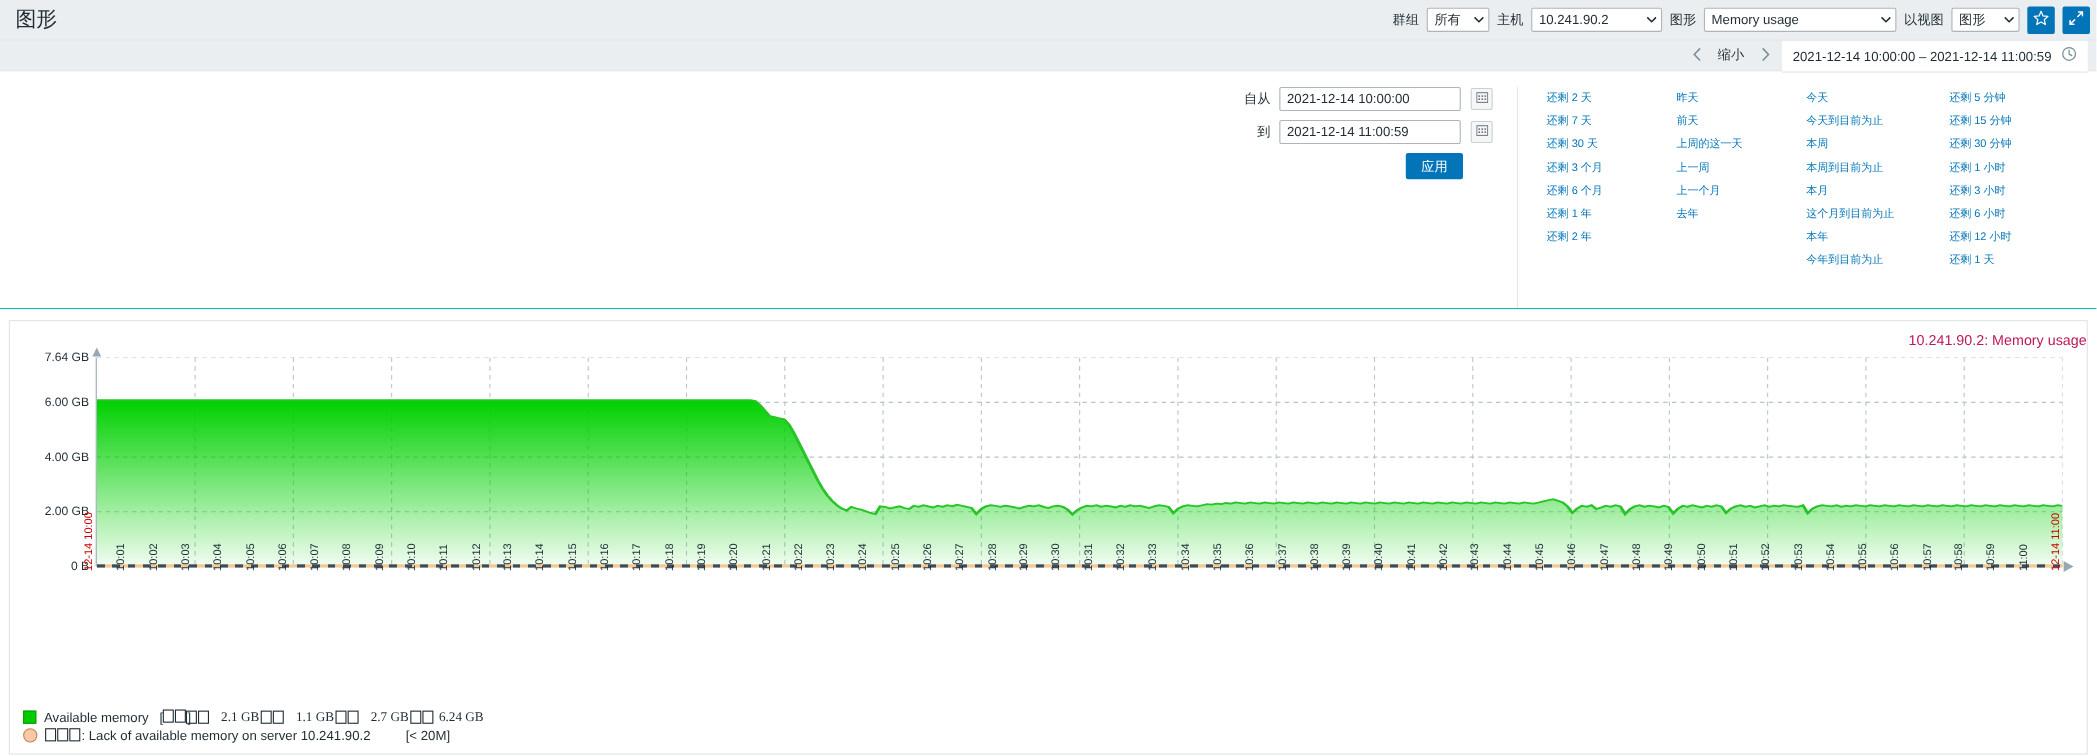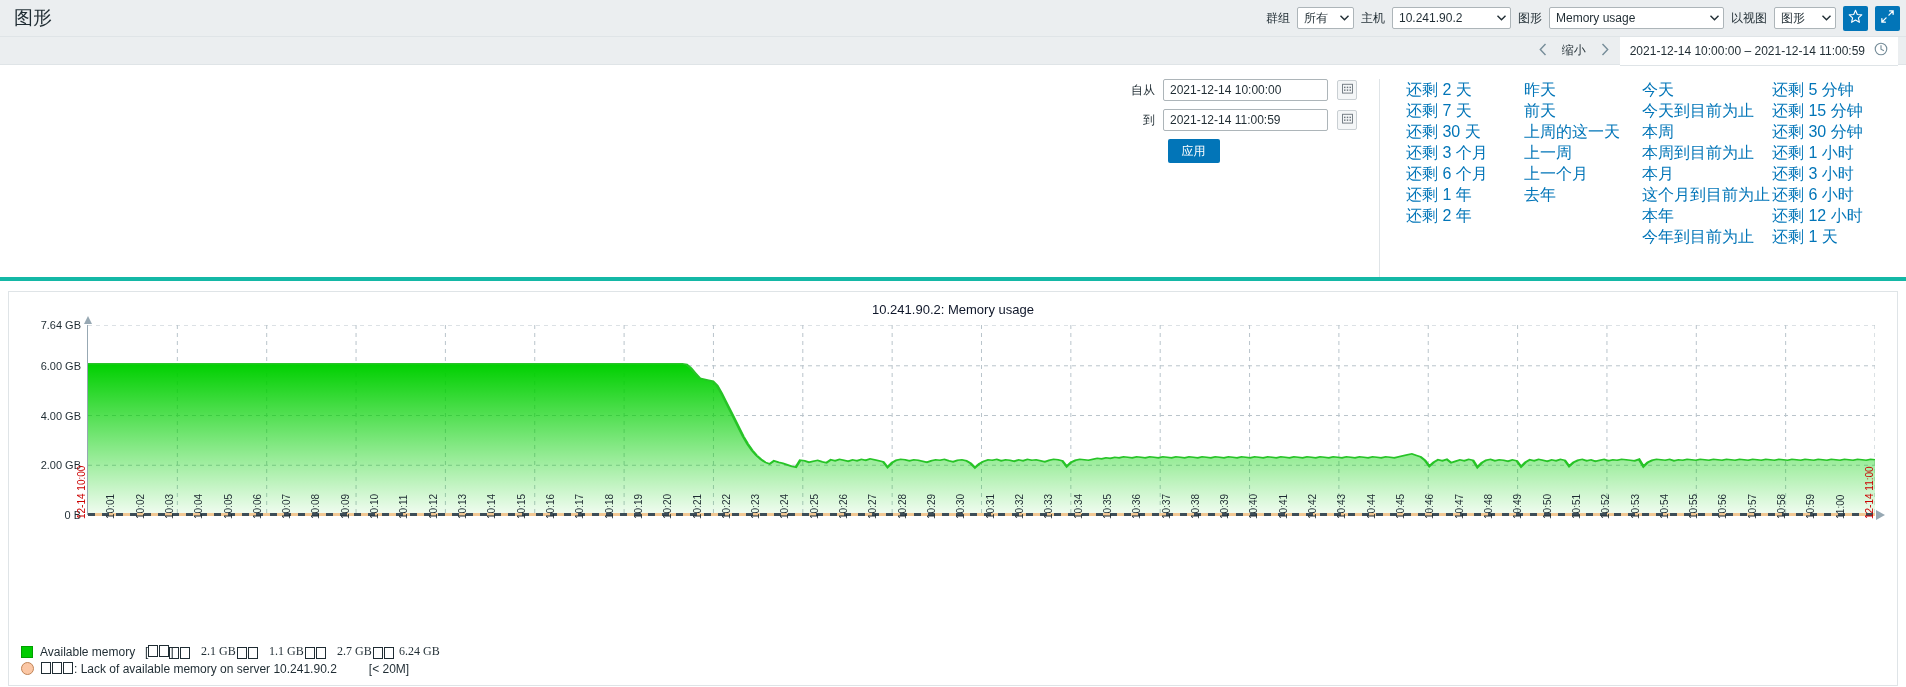--- a/index.html
+++ b/index.html
@@ -44,60 +44,60 @@
     display:flex;align-items:center;height:24px;
   }
   .tnav.lbl{color:#1f2c33;font-size:12px;padding:0 4px;}
   .trange{
     display:flex;align-items:center;gap:9px;background:#fff;
     border:1px solid #dfe4e7;border-left:none;border-right:none;
     height:28px;padding:0 10px;font-size:12px;color:#1f2c33;
   }
   
   .filter{
-    background:#fff;border-bottom:4px solid #14b8a6;
+    background:#fff;border-bottom:1px solid #14b8a6;
     height:216px;box-sizing:border-box;display:flex;
     justify-content:flex-end;padding-top:14px;
   }
   .filter-left{width:300px;padding-right:22px;}
   .frow{display:flex;align-items:center;justify-content:flex-end;margin-bottom:8px;}
   .frow .flab{font-size:12px;color:#1f2c33;margin-right:8px;white-space:nowrap;}
   .finput{
     width:165px;height:22px;border:1px solid #adb5b9;border-radius:2px;
     font-size:12px;color:#1f2c33;padding:0 6px;box-sizing:border-box;
     font-family:"Liberation Sans",sans-serif;background:#fff;
   }
   .cal-btn{
     width:18px;height:18px;margin-left:9px;border:1px solid #c9cfd3;
     background:#f4f6f7;border-radius:2px;display:flex;align-items:center;
     justify-content:center;cursor:pointer;
   }
-  .apply-row{display:flex;justify-content:center;margin-top:3px;padding-right:27px;}
+  .apply-row{display:flex;justify-content:flex-end;margin-top:3px;padding-right:27px;}
   .apply-btn{
     background:#0275b8;color:#fff;border:none;border-radius:2px;
     font-size:12px;height:24px;padding:0 14px;cursor:pointer;
     font-family:"Liberation Sans",sans-serif;
   }
   .filter-right{
     border-left:1px solid #dfe4e7;display:flex;
     padding-left:26px;padding-right:16px;gap:0;
   }
   .qcol{display:flex;flex-direction:column;width:118px;}
   .qcol.wide{width:130px;font-family:Liberation Serif, serif;}
   .qlink{
-    color:#0275b8;font-size:16px;text-decoration:none;
+    color:#0275b8;font-size:10px;text-decoration:none;
     line-height:13px;padding:4px 0;cursor:pointer;white-space:nowrap;
   }
   
   .chart-card{
     margin:10px 8px 0 8px;background:#fff;border:1px solid #dfe4e7;
     height:calc(100% - 292px);box-sizing:border-box;position:relative;
   }
   .chart-title{
-    text-align:center;font-size:13px;color:#0f172a;
+    text-align:right;font-size:13px;color:#be185d;
     padding-top:10px;padding-bottom:2px;
   }
   .plot-wrap{position:relative;height:190px;margin:6px 22px 0 78px;}
   .ylabels{position:absolute;left:-76px;top:0;width:70px;height:100%;}
   .ylab{
     position:absolute;right:0;font-size:11px;color:#1f2c33;
     transform:translateY(-50%);white-space:nowrap;
   }
   .plot{
     position:absolute;left:0;top:0;right:0;bottom:0;

